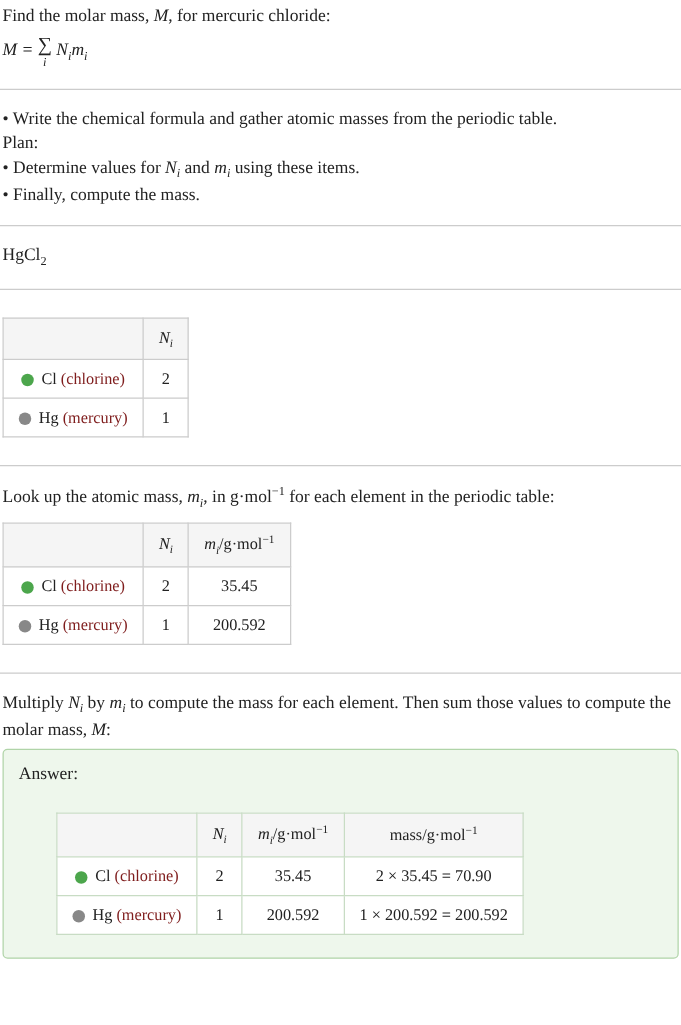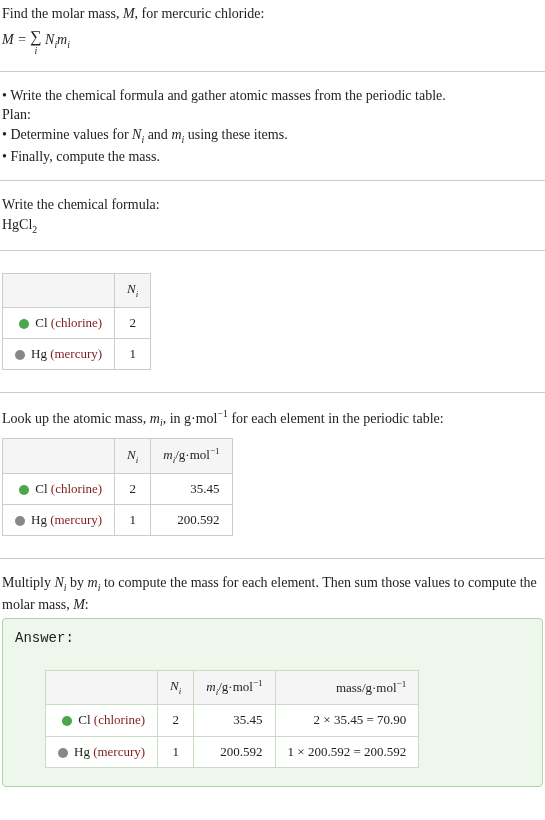--- a/index.html
+++ b/index.html
@@ -22,21 +22,21 @@
     .sub { font-size: 0.7em; vertical-align: sub; }
     .sup { font-size: 0.7em; vertical-align: super; }
     .italic { font-style: italic; }
     table {
       border-collapse: collapse;
       margin: 8px 0;
     }
     th, td {
       border: 1px solid #ccc;
       padding: 6px 12px;
-      text-align: right;
+      text-align: center;
       font-size: 13px;
       font-weight: normal;
     }
     th {
       background: #f5f5f5;
     }
     td.num {
       text-align: center;
     }
     .elem-dot {
@@ -52,21 +52,20 @@
     .elem-label { color: #7f1d1d; }
     .answer-box {
       border: 1px solid #b0d4a8;
       background: #eef7ec;
       border-radius: 4px;
       padding: 10px 12px;
       margin: 4px 0;
     }
     .answer-box .answer-title {
       margin-bottom: 21px;
-      font-family: Liberation Mono, monospace;
     }
     .answer-box table {
       background: #fff;
       margin-left: 30px;
     }
     .answer-box table td, .answer-box table th {
       border: 1px solid #c8dcc4;
     }
     .answer-box .final {
       margin: 12px 0 4px 30px;
@@ -100,21 +99,20 @@
   <div>Plan:</div>
   <div>
     <span>• Determine values for </span><span class="italic">N</span><span class="sub italic">i</span><span> and </span><span class="italic">m</span><span class="sub italic">i</span><span> using these items.</span>
   </div>
   <div>• Finally, compute the mass.</div>
 </div>
 
 <hr class="divider">
 
 <div class="section">
-  <div>Write the chemical formula:</div>
   <div>
     <span>HgCl</span><span class="sub">2</span>
   </div>
 </div>
 
 <hr class="divider">
 
 <div class="section">
   <table>
     <tbody>

